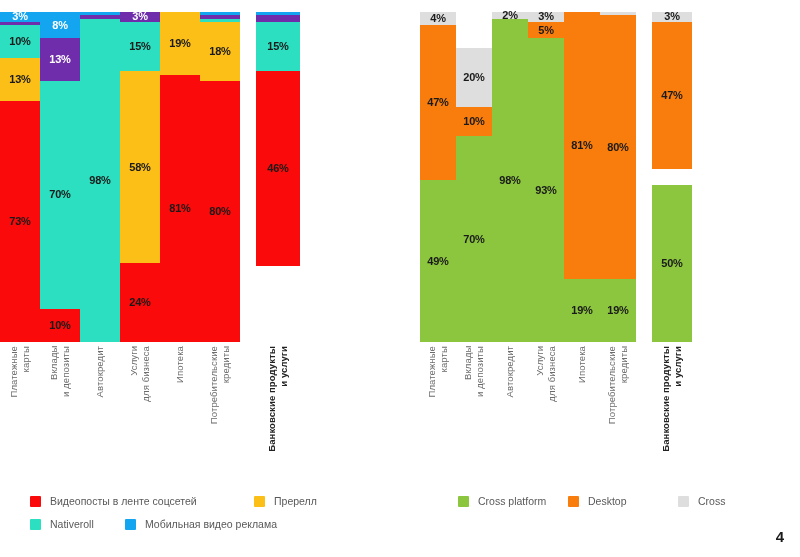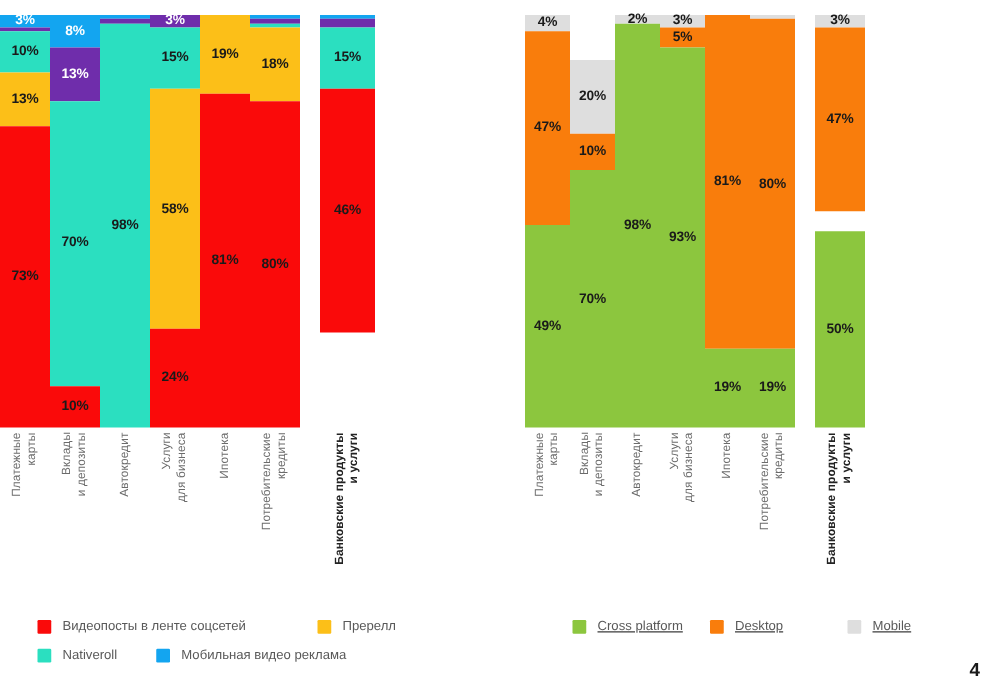--- a/index.html
+++ b/index.html
@@ -134,21 +134,21 @@
     line-height: 1;
   }
 
   
   .legend-left .legend-item.c0 { width: 224px; }
   .legend-left .legend-item.c1 { width: 95px; }
   .legend-left .legend-item.c2 { width: 95px; }
   .legend-left .legend-item.c3 { width: 200px; }
   .legend-left .legend-item.c4 { width: 200px; }
 
-  .legend-right .legend-item { width: 110px; text-decoration: underline; }
+  .legend-right .legend-item { width: 110px; }
 
   
   .page-number {
     position: absolute;
     right: 16px;
     bottom: 12px;
     font-size: 15px;
     font-weight: bold;
     color: #1a1a1a;
   }
@@ -422,19 +422,19 @@
       <div class="legend-item c0">
         <span class="swatch" style="background: rgb(140, 198, 62);"></span>
         <span class="legend-text">Cross platform</span>
       </div>
       <div class="legend-item c1">
         <span class="swatch" style="background: rgb(249, 125, 12);"></span>
         <span class="legend-text">Desktop</span>
       </div>
       <div class="legend-item c2">
         <span class="swatch" style="background: rgb(222, 222, 222);"></span>
-        <span class="legend-text">Mobile</span>
+        <span class="legend-text">Cross</span>
       </div>
     </div>
 
   <div class="page-number">4</div>
 
 </div>
 
 </body></html>

